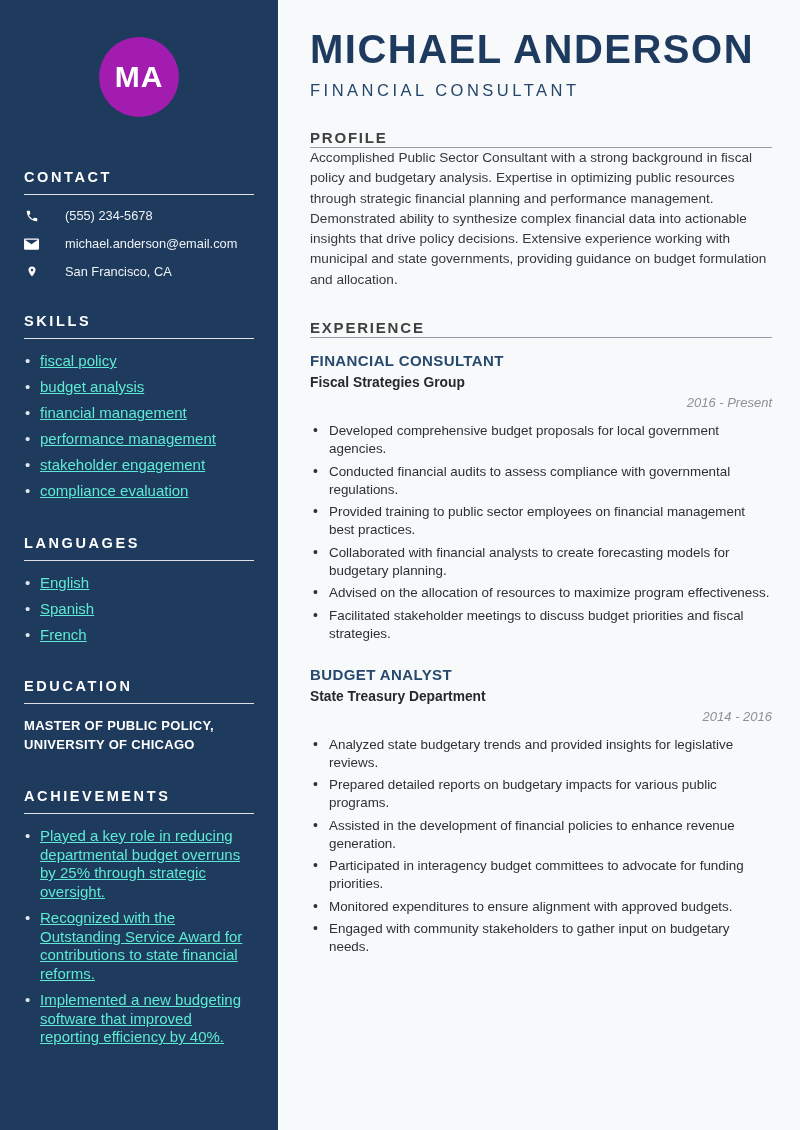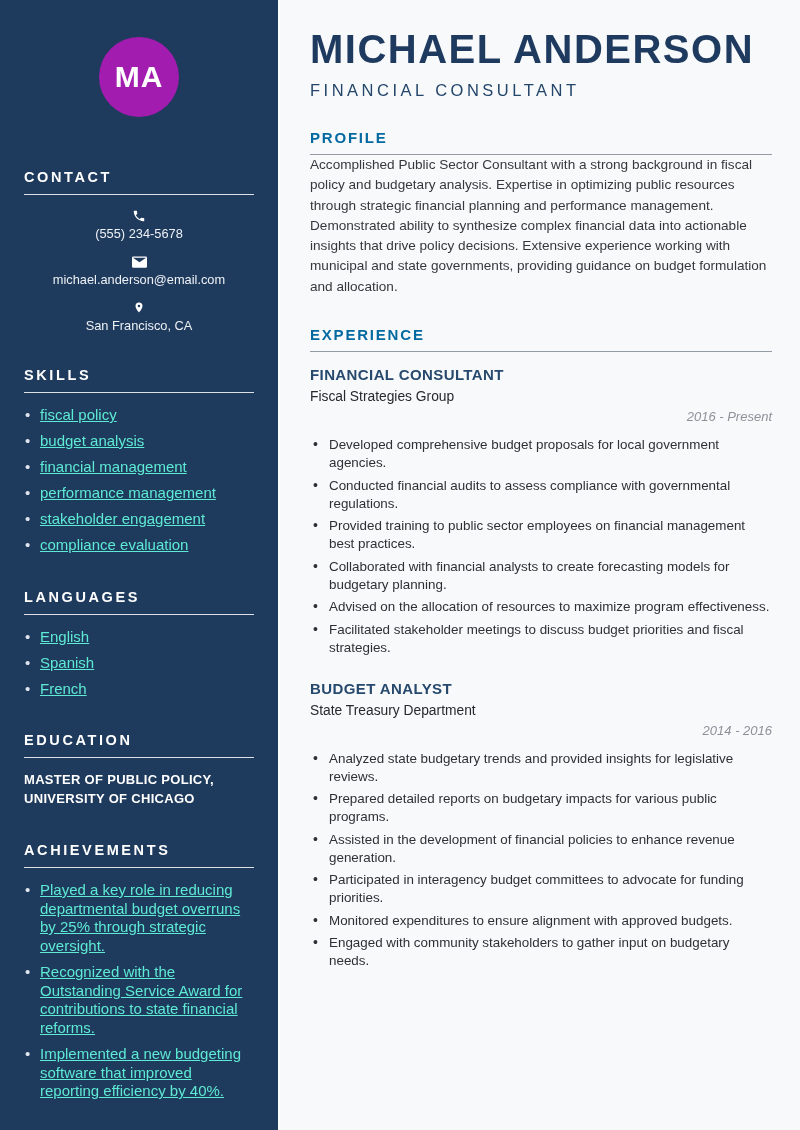--- a/index.html
+++ b/index.html
@@ -29,22 +29,22 @@
   .avatar span{
     color:#ffffff;font-size:30px;font-weight:700;letter-spacing:1px;
   }
   .side-section{margin-top:34px;}
   .side-section.first{margin-top:52px;}
   .side-head{
     font-size:14.5px;font-weight:700;letter-spacing:2.6px;color:#ffffff;
     padding-bottom:9px;border-bottom:1.5px solid rgba(255,255,255,.85);
   }
   .contact-row{
-    display:flex;align-items:center;gap:3px;
-    margin-top:13px;font-size:12.8px;color:#eef1f5;flex-direction:column;
+    display:flex;align-items:center;gap:26px;
+    margin-top:13px;font-size:12.8px;color:#eef1f5;
   }
   .contact-row .cicon{width:15px;height:15px;flex:0 0 15px;display:flex;align-items:center;justify-content:center;}
   .contact-row svg{display:block;}
   .side-list{list-style:none;margin:13px 0 0 0;padding:0;}
   .side-list li{
     font-size:15px;color:#5eead4;line-height:18.5px;
     padding-left:16px;position:relative;margin-bottom:8px;text-decoration:underline;
   }
   .side-list li::before{
     content:"•";position:absolute;left:1px;top:0;color:#dfe5ec;
@@ -63,31 +63,31 @@
   }
   .name{
     font-size:40px;line-height:44px;font-weight:700;
     color:#1e3a5f;letter-spacing:1.5px;
   }
   .job-subtitle{
     margin-top:10px;font-size:16.5px;font-weight:500;
     color:#24466b;letter-spacing:3.5px;
   }
   .main-head{
-    margin-top:29px;font-size:15px;font-weight:700;color:#0369a1;
+    margin-top:29px;font-size:15px;font-weight:700;color:#404040;
     letter-spacing:1.8px;
-    padding-bottom:8px;border-bottom:1.5px solid #929ba6;
+    padding-bottom:1px;border-bottom:1.5px solid #929ba6;
   }
   .profile-text{
     margin-top:0;font-size:13.6px;line-height:20.3px;color:#36393c;
   }
   .job{margin-top:14px;}
   .job + .job{margin-top:23px;}
   .job-title{font-size:15px;font-weight:700;color:#27496d;letter-spacing:.4px;}
-  .job-company{margin-top:6px;font-size:13.8px;font-weight:400;color:#26292c;}
+  .job-company{margin-top:6px;font-size:13.8px;font-weight:700;color:#26292c;}
   .job-dates{margin-top:5px;font-size:13px;font-style:italic;color:#8d9299;text-align:right;}
   .job-bullets{list-style:none;margin:12px 0 0 0;padding:0;}
   .job-bullets li{
     font-size:13.4px;color:#2e3134;line-height:18px;
     padding-left:19px;position:relative;margin-bottom:4.5px;
   }
   .job-bullets li::before{
     content:"•";position:absolute;left:3px;top:-1px;color:#2e3134;font-size:14px;
   }
 </style>

